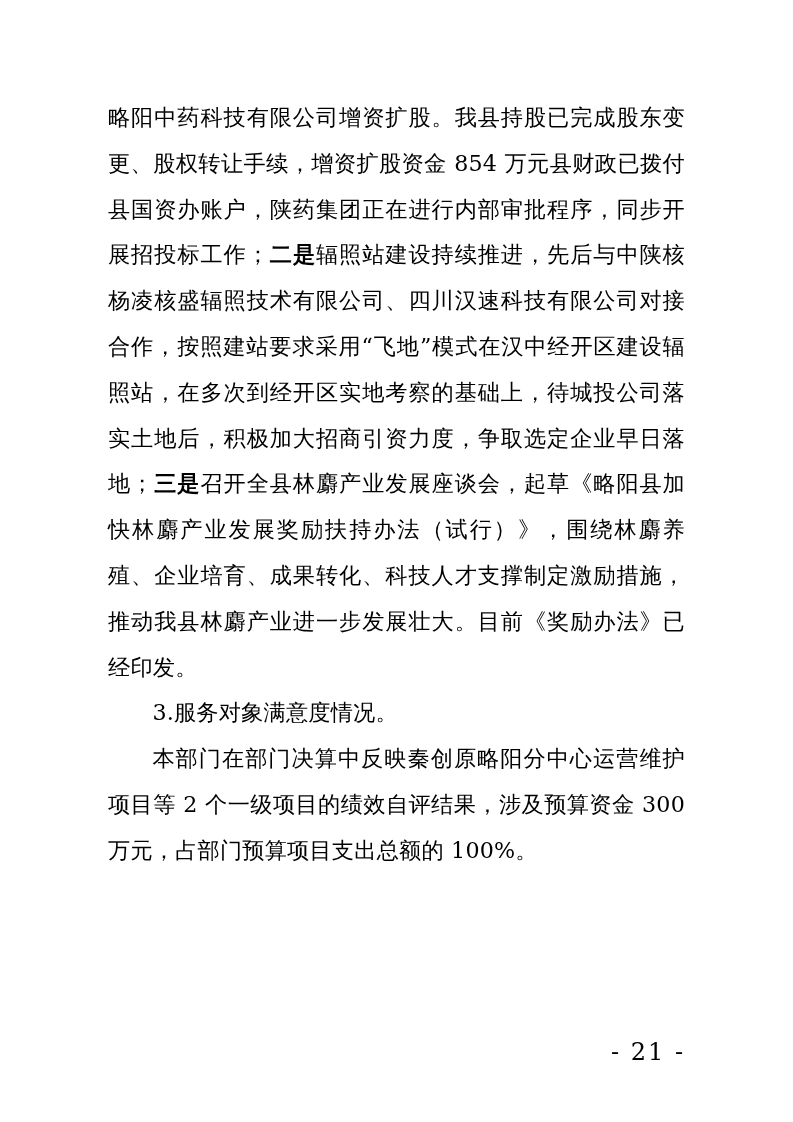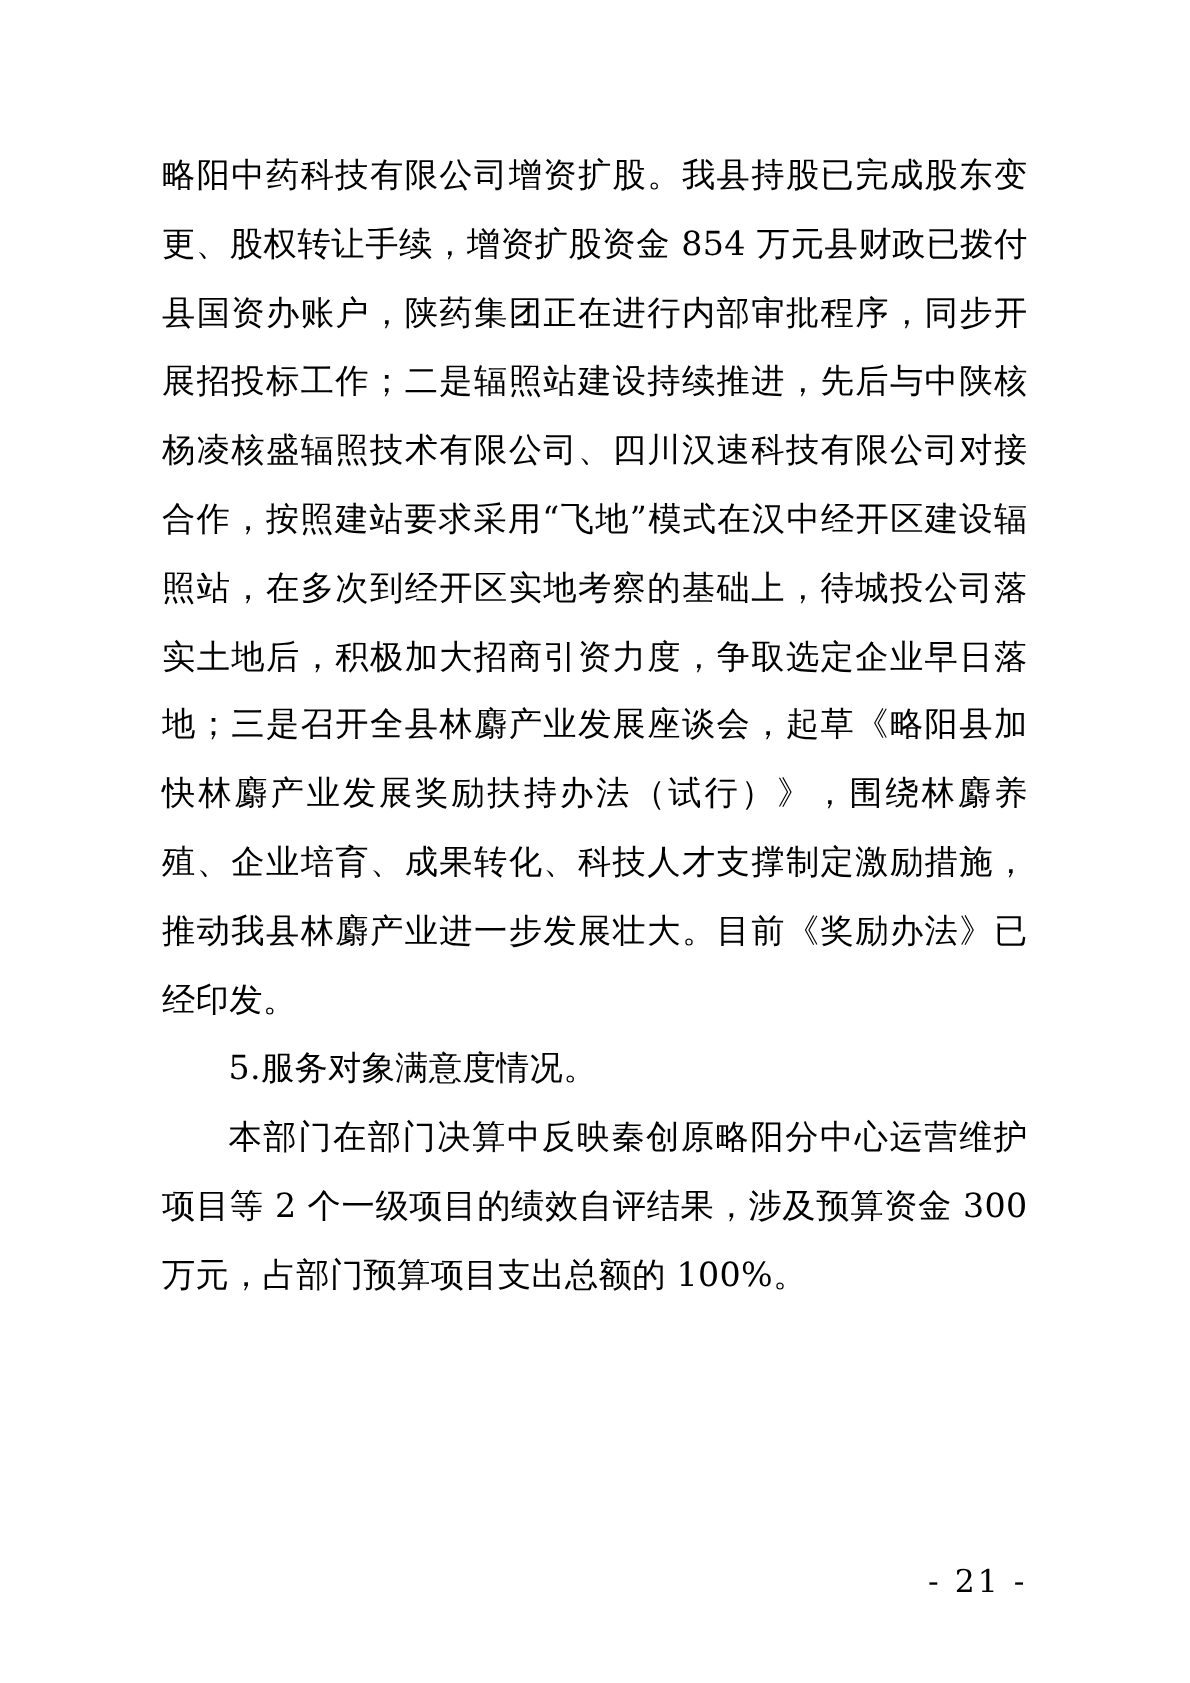--- a/index.html
+++ b/index.html
@@ -31,36 +31,36 @@
     letter-spacing: 0.2px;
   }
   .para {
     margin: 0;
     text-indent: 0;
   }
   .para.indent {
     text-indent: 2em;
   }
   .bold-lead {
-    font-weight: normal;
+    font-weight: bold;
   }
   .footer {
     position: absolute;
     right: 108px;
     bottom: 56px;
-    font-size: 21px;
+    font-size: 24px;
     font-family: "DejaVu Serif", "Liberation Serif", serif;
     letter-spacing: 2px;
     color: #000;
     margin-top: 24px;
   }
 </style>
 </head>
 <body>
 
 <div class="page">
   <div class="body-text" id="body-root">
       <p class="para"><span>略阳中药科技有限公司增资扩股。我县持股已完成股东变更、股权转让手续，增资扩股资金 854 万元县财政已拨付县国资办账户，陕药集团正在进行内部审批程序，同步开展招投标工作；</span><span class="bold-lead">二是</span><span>辐照站建设持续推进，先后与中陕核杨凌核盛辐照技术有限公司、四川汉速科技有限公司对接合作，按照建站要求采用“飞地”模式在汉中经开区建设辐照站，在多次到经开区实地考察的基础上，待城投公司落实土地后，积极加大招商引资力度，争取选定企业早日落地；</span><span class="bold-lead">三是</span><span>召开全县林麝产业发展座谈会，起草《略阳县加快林麝产业发展奖励扶持办法（试行）》，围绕林麝养殖、企业培育、成果转化、科技人才支撑制定激励措施，推动我县林麝产业进一步发展壮大。目前《奖励办法》已经印发。</span></p>
-      <p class="para indent"><span>5.服务对象满意度情况。</span></p>
+      <p class="para indent"><span>3.服务对象满意度情况。</span></p>
       <p class="para indent"><span>本部门在部门决算中反映秦创原略阳分中心运营维护项目等 2 个一级项目的绩效自评结果，涉及预算资金 300 万元，占部门预算项目支出总额的 100%。</span></p>
     </div>
   <div class="footer">- 21 -</div>
 </div>
 
 </body></html>

